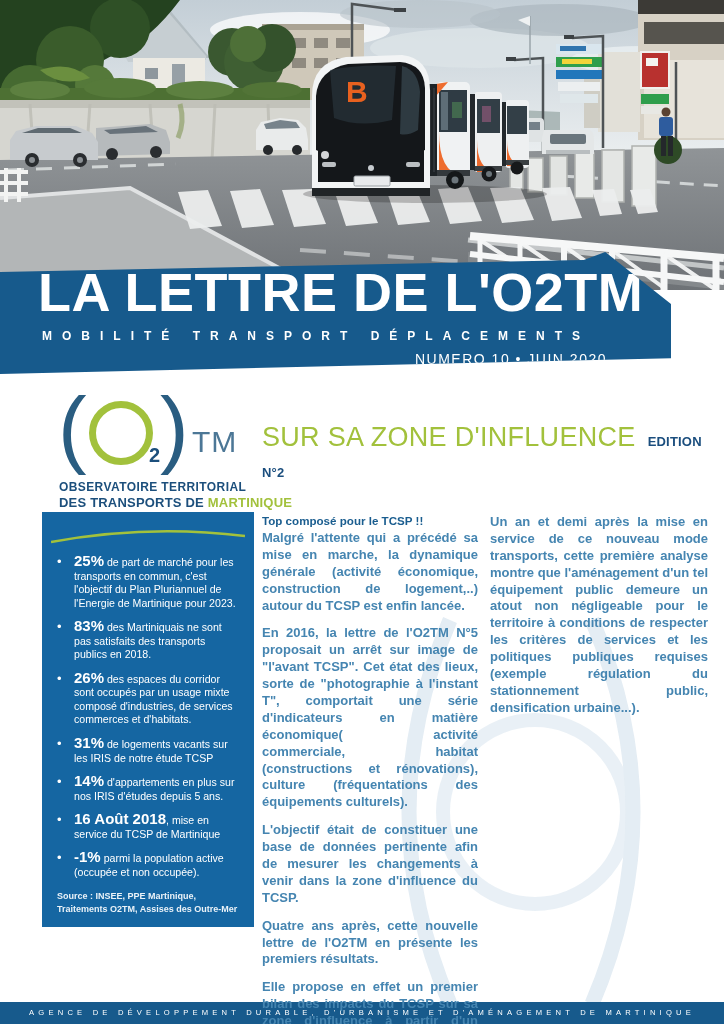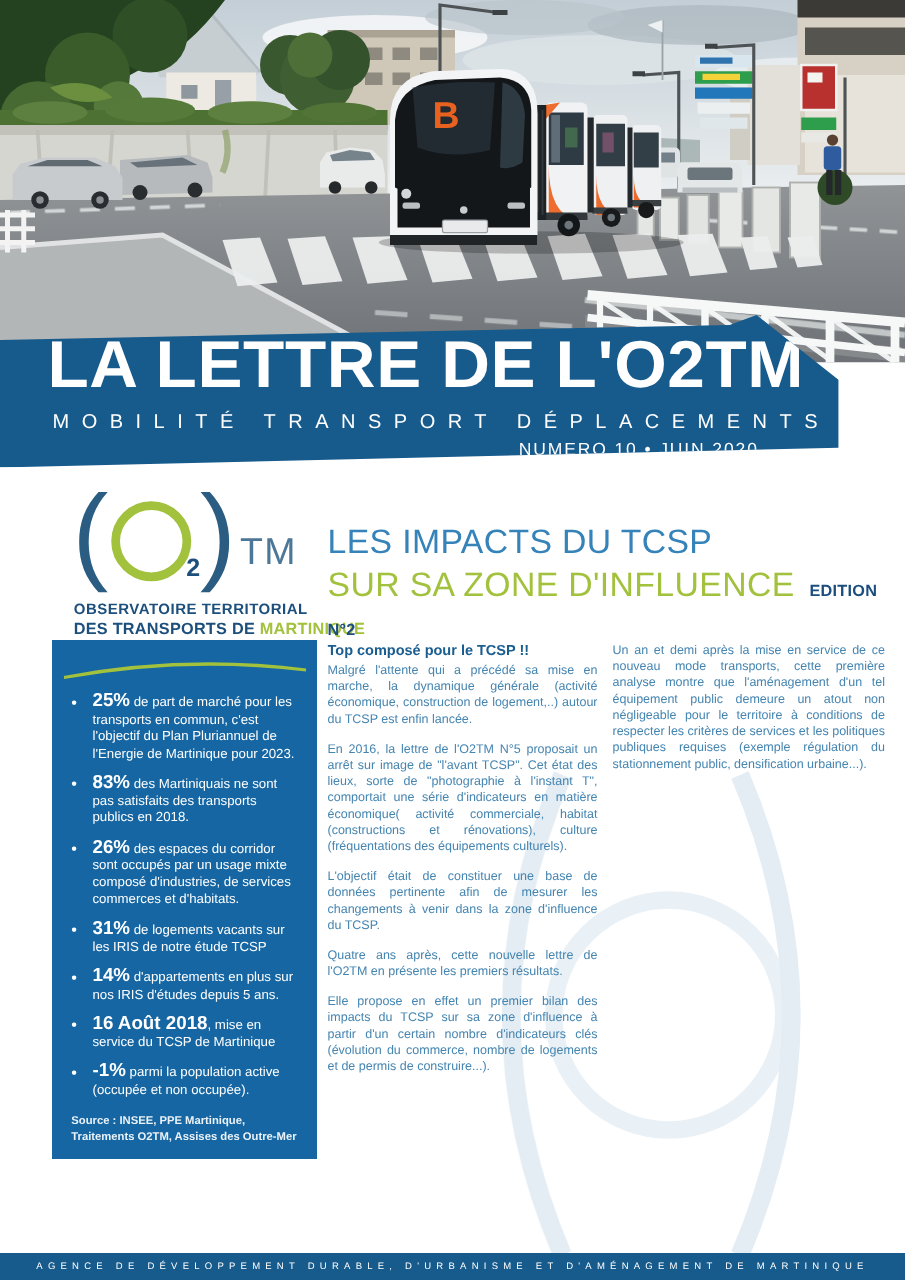--- a/index.html
+++ b/index.html
@@ -7,21 +7,21 @@
         font-family:"Liberation Sans",sans-serif;overflow:hidden;}
 
   
   .photo-wrap{position:absolute;left:0;top:0;width:724px;height:290px;}
 
   
   .banner{position:absolute;left:0;top:252px;width:671px;height:122px;background:#175a8c;
           clip-path:polygon(0 16.4%,87% 6.5%,90.2% 0,100% 42.6%,100% 87%,0 100%);color:#fff;}
   .banner-title{position:absolute;left:38px;top:13px;font-size:54px;font-weight:800;
                 letter-spacing:.5px;line-height:1;white-space:nowrap;transform:scaleY(.98);}
-  .banner-subtitle{position:absolute;left:42px;top:77px;font-size:16px;font-weight:400;
+  .banner-subtitle{position:absolute;left:42px;top:77px;font-size:12px;font-weight:700;
                    letter-spacing:10px;white-space:nowrap;}
   .banner-issue{position:absolute;right:64px;top:99px;font-size:14px;font-weight:300;letter-spacing:1.5px;}
   .banner-sep{position:absolute;left:680px;top:32px;width:3px;height:74px;background:#fff;}
   .banner-side{position:absolute;left:690px;top:22px;writing-mode:vertical-rl;text-orientation:mixed;
                font-size:17px;font-weight:800;letter-spacing:2px;}
 
   
   .logo{position:absolute;left:58px;top:392px;width:235px;height:120px;}
   .logo .paren{position:absolute;top:-8px;font-size:86px;font-weight:400;color:#2a5d81;line-height:1;}
   .logo .p-l{left:0;} .logo .p-r{left:102px;}
@@ -49,21 +49,21 @@
   .kbox li{position:relative;padding-left:17px;margin-top:8px;font-size:10.6px;line-height:1.28;}
   .kbox li .dot{position:absolute;left:0;top:1px;font-size:13px;}
   .kbox li .val{font-size:15px;font-weight:800;line-height:1;text-align:center;}
   .kbox .src{margin-top:11px;font-size:9px;font-weight:600;text-align:left;line-height:1.35;color:#eaf2f8;}
 
   
   .col{position:absolute;top:514px;z-index:1;}
   .col1{left:262px;width:216px;}
   .col2{left:490px;width:218px;}
   .lead{font-size:11.6px;font-weight:800;color:#1a5d8f;margin-bottom:3px;}
-  .col p{margin:0 0 11px 0;font-size:10px;line-height:1.3;color:#4585b1;text-align:justify;}
+  .col p{margin:0 0 11px 0;font-size:13px;line-height:1.3;color:#4585b1;text-align:justify;font-weight:bold;}
 
   .watermark{position:absolute;left:330px;top:612px;z-index:0;}
 
   
   .footer{position:absolute;left:0;top:1002px;width:724px;height:22px;background:#175a8c;
           color:#fff;font-size:7.6px;letter-spacing:4.2px;line-height:22px;text-align:center;white-space:nowrap;}
 </style>
 </head>
 <body>
 
@@ -336,21 +336,20 @@
     <span class="paren p-l">(</span>
     <span class="o-ring"></span>
     <span class="sub2">2</span>
     <span class="paren p-r">)</span>
     <span class="tm">TM</span>
     <div class="l1">OBSERVATOIRE TERRITORIAL</div>
     <div class="l2"><span>DES TRANSPORTS DE </span><span class="hl">MARTINIQUE</span></div>
   </div>
 
   <div class="headline">
-    <div class="h1">LES IMPACTS DU TCSP</div>
     <div class="h2"><span>SUR SA ZONE D'INFLUENCE</span><span class="ed">EDITION N°2</span></div>
   </div>
 
   <svg class="watermark" width="380" height="400" viewBox="0 0 380 400">
     <g stroke="#9dbdd6" fill="none" opacity=".28">
       <path d="M120,8 Q38,200 120,392" stroke-width="15"></path>
       <circle cx="205" cy="200" r="92" stroke-width="14" opacity=".8"></circle>
       <path d="M262,8 Q344,200 262,392" stroke-width="15"></path>
     </g>
   </svg>

